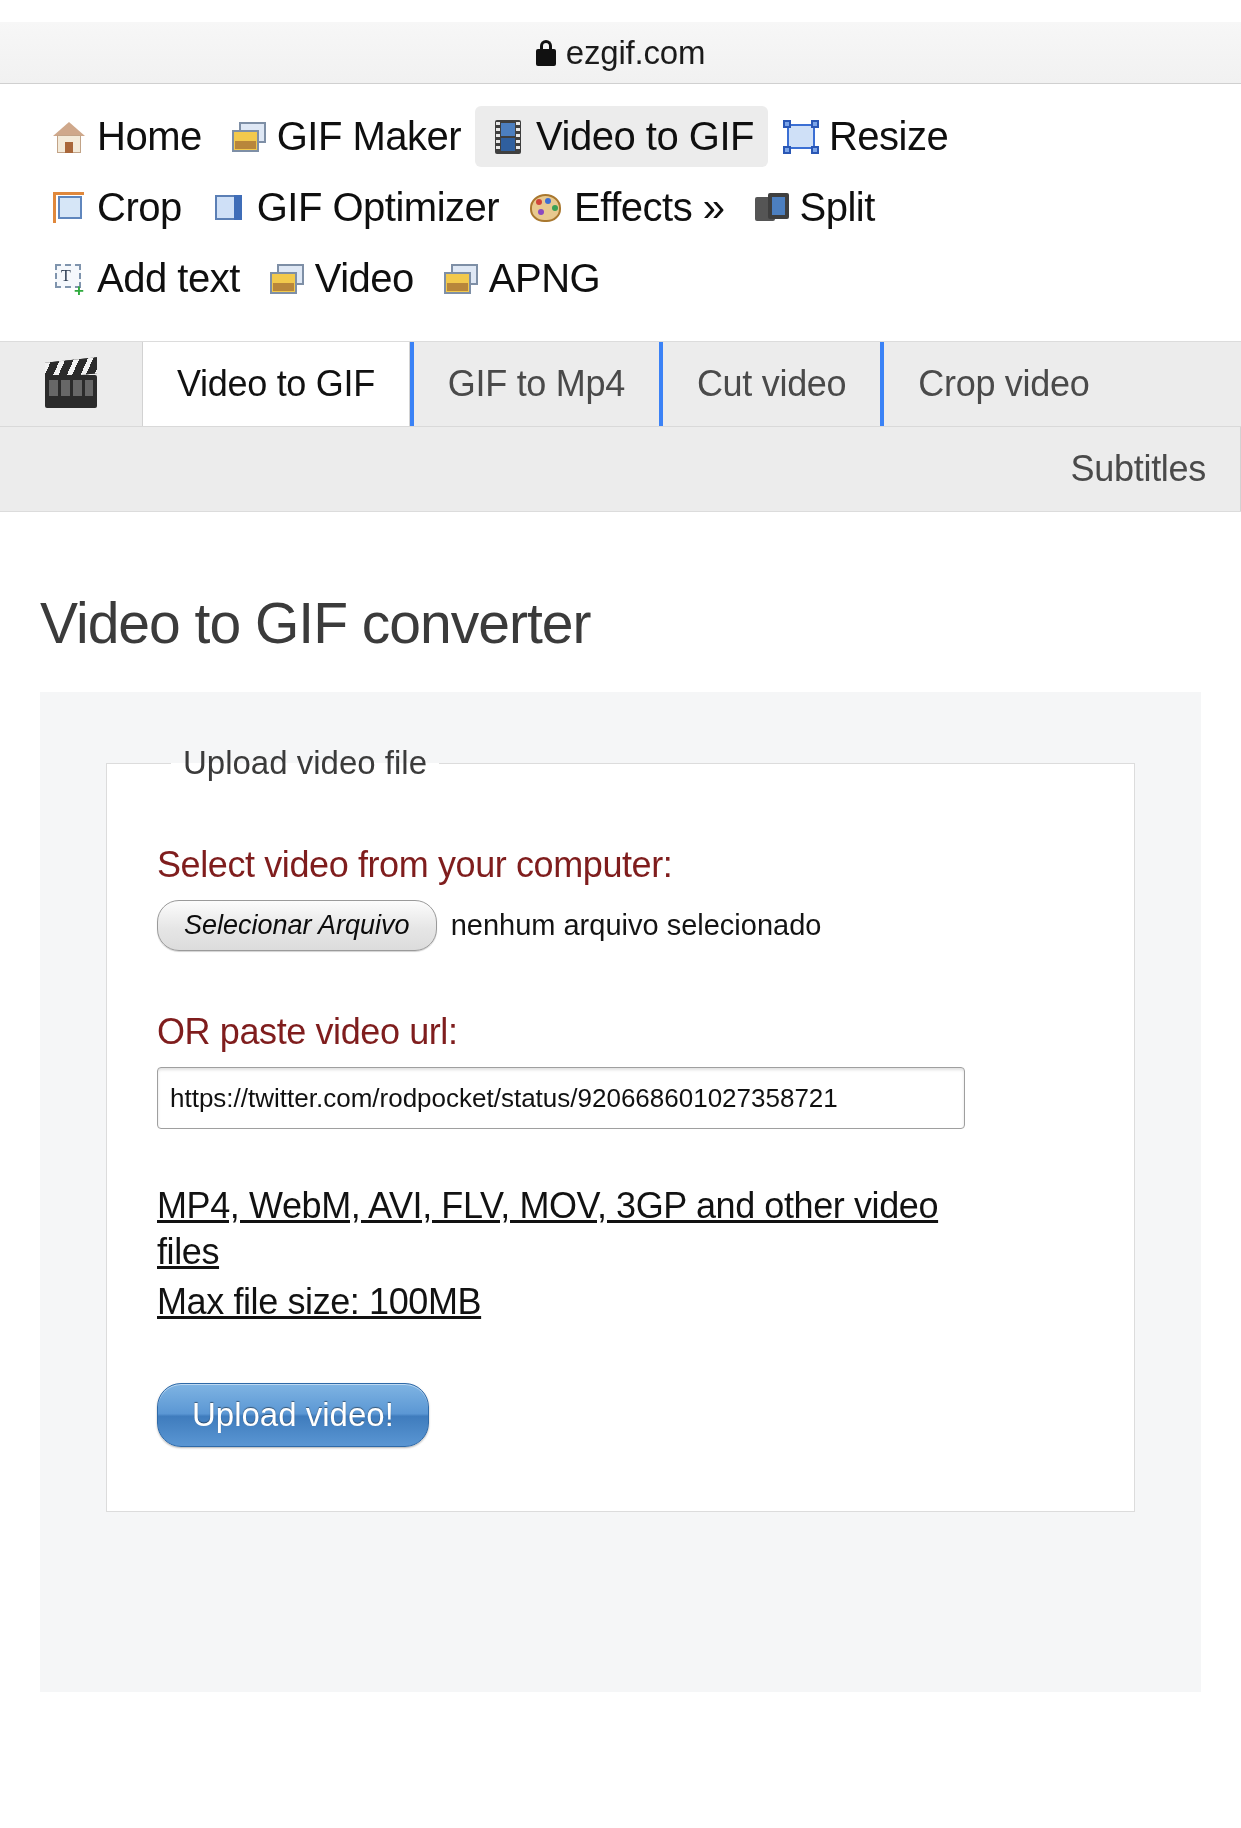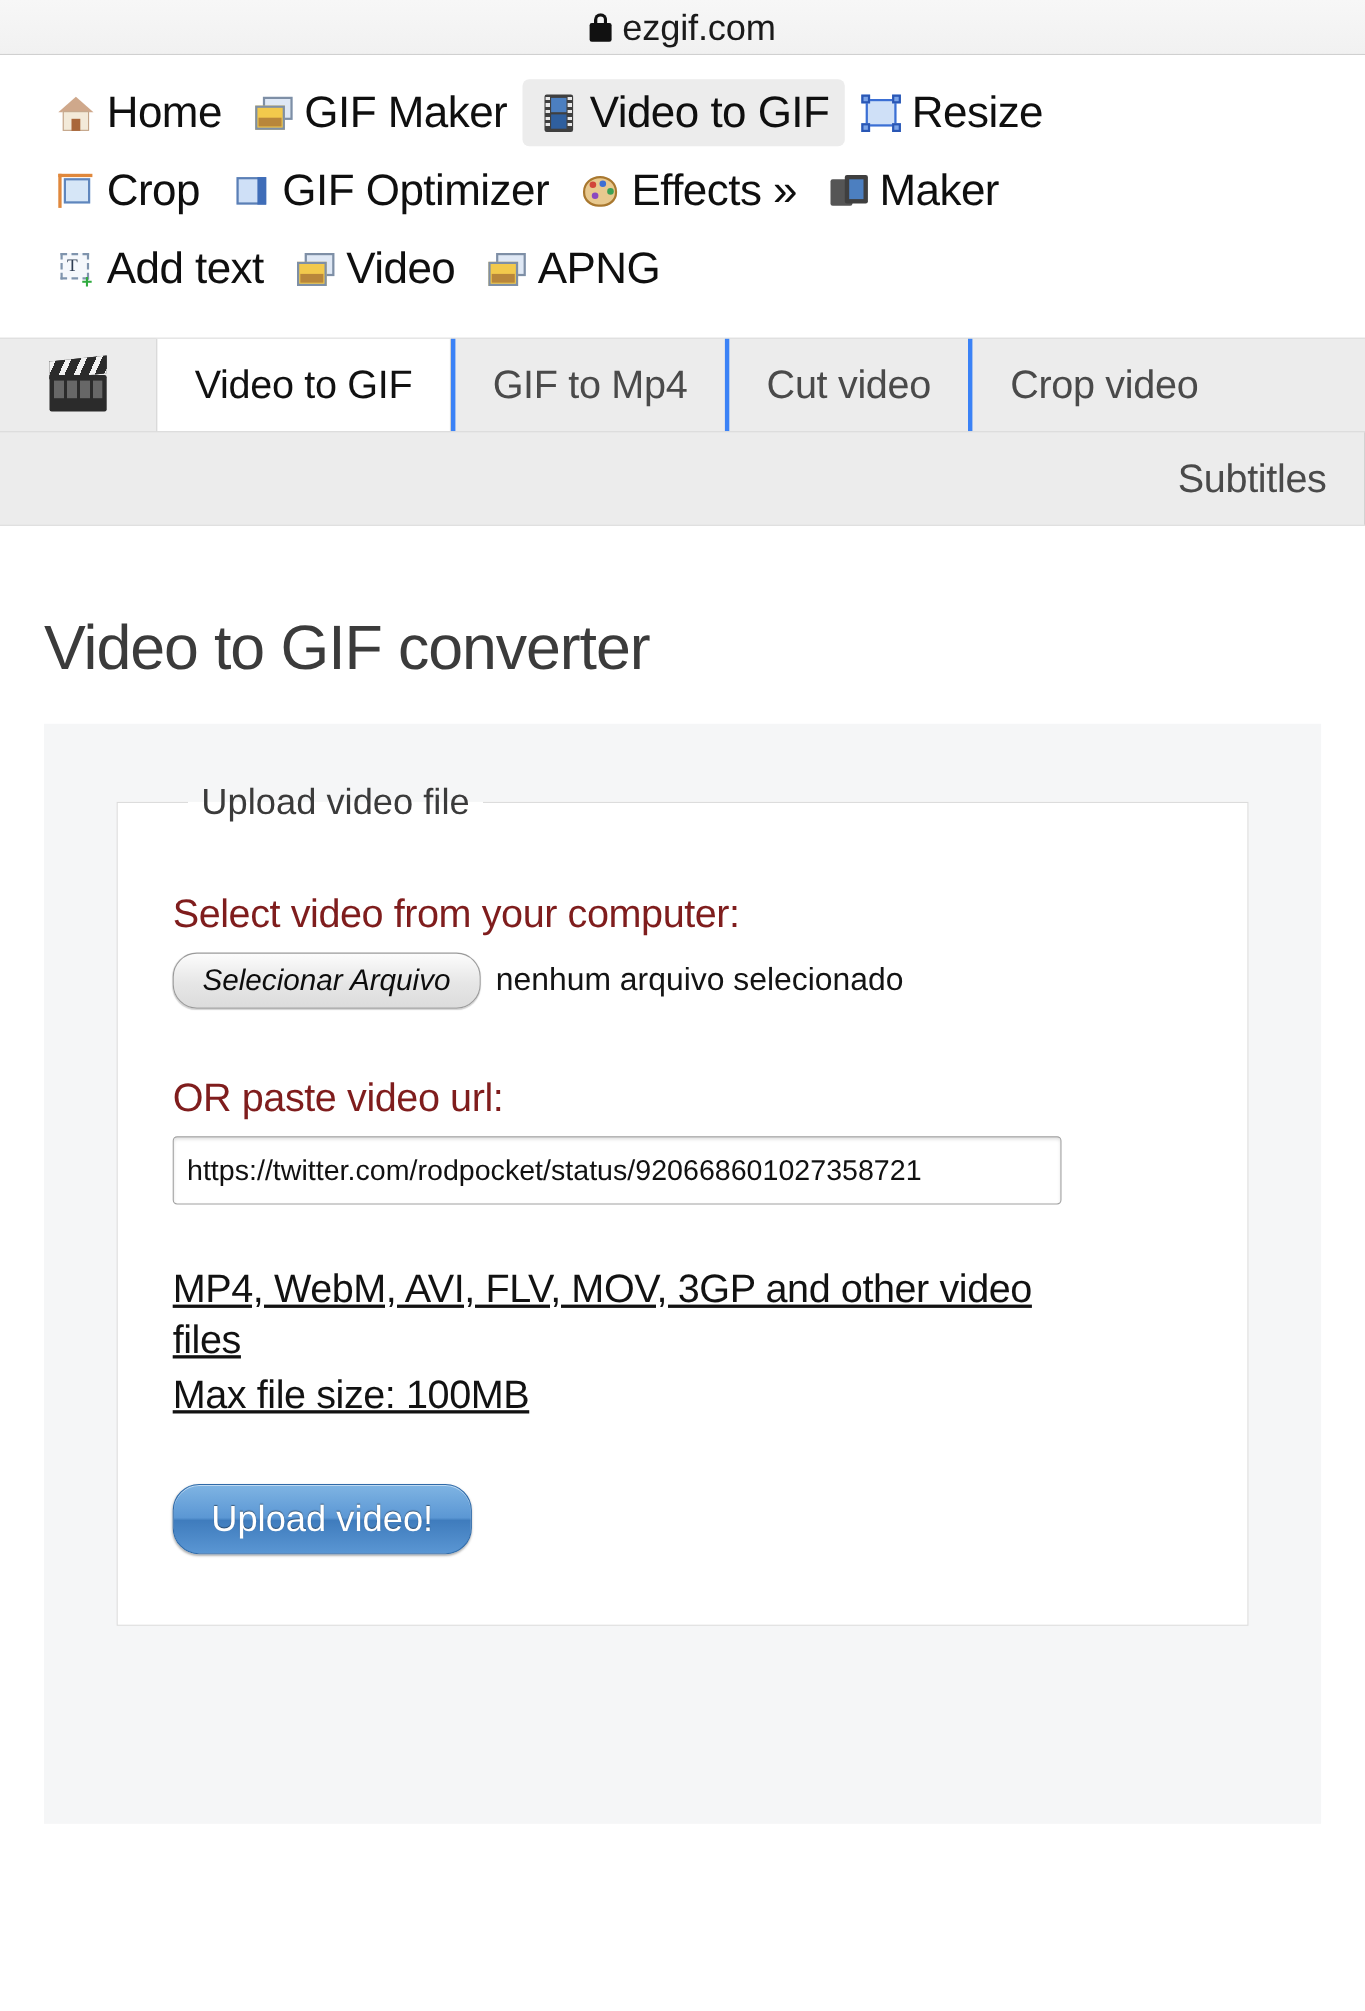--- a/index.html
+++ b/index.html
@@ -6,27 +6,28 @@
   html, body {
     margin: 0; padding: 0;
     width: 1241px; height: 1828px;
     background: #ffffff;
     font-family: "Liberation Sans", "DejaVu Sans", sans-serif;
     -webkit-font-smoothing: antialiased;
   }
 
   
   .browser-bar {
-    height: 50px;
+    height: 62px;
     background: linear-gradient(to bottom, #f7f7f7 0%, #f1f1f1 100%);
     border-bottom: 1px solid #d0d0d0;
     display: flex;
     align-items: center;
     justify-content: center;
     position: relative;
+    margin-top: 22px;
   }
   .url-wrap {
     display: flex;
     align-items: center;
     gap: 10px;
     font-size: 33px;
     color: #1b1b1b;
     letter-spacing: -0.2px;
   }
   .lock-icon { display: inline-block; width: 20px; height: 26px; position: relative; }
@@ -374,21 +375,21 @@
           <span class="d d3"></span>
           <span class="d d4"></span>
       </span>
       <span>Effects »</span>
     </a>
     <a class="nav-item">
       <span class="nav-ico ico-split">
         <span class="bk"></span>
           <span class="fr"></span>
       </span>
-      <span>Maker</span>
+      <span>Split</span>
     </a>
   </div>
 
   <div class="nav-row">
     <a class="nav-item">
       <span class="nav-ico ico-addtext">
         <span class="frame"></span>
           <span class="t">T</span>
           <span class="plus">+</span>
       </span>

